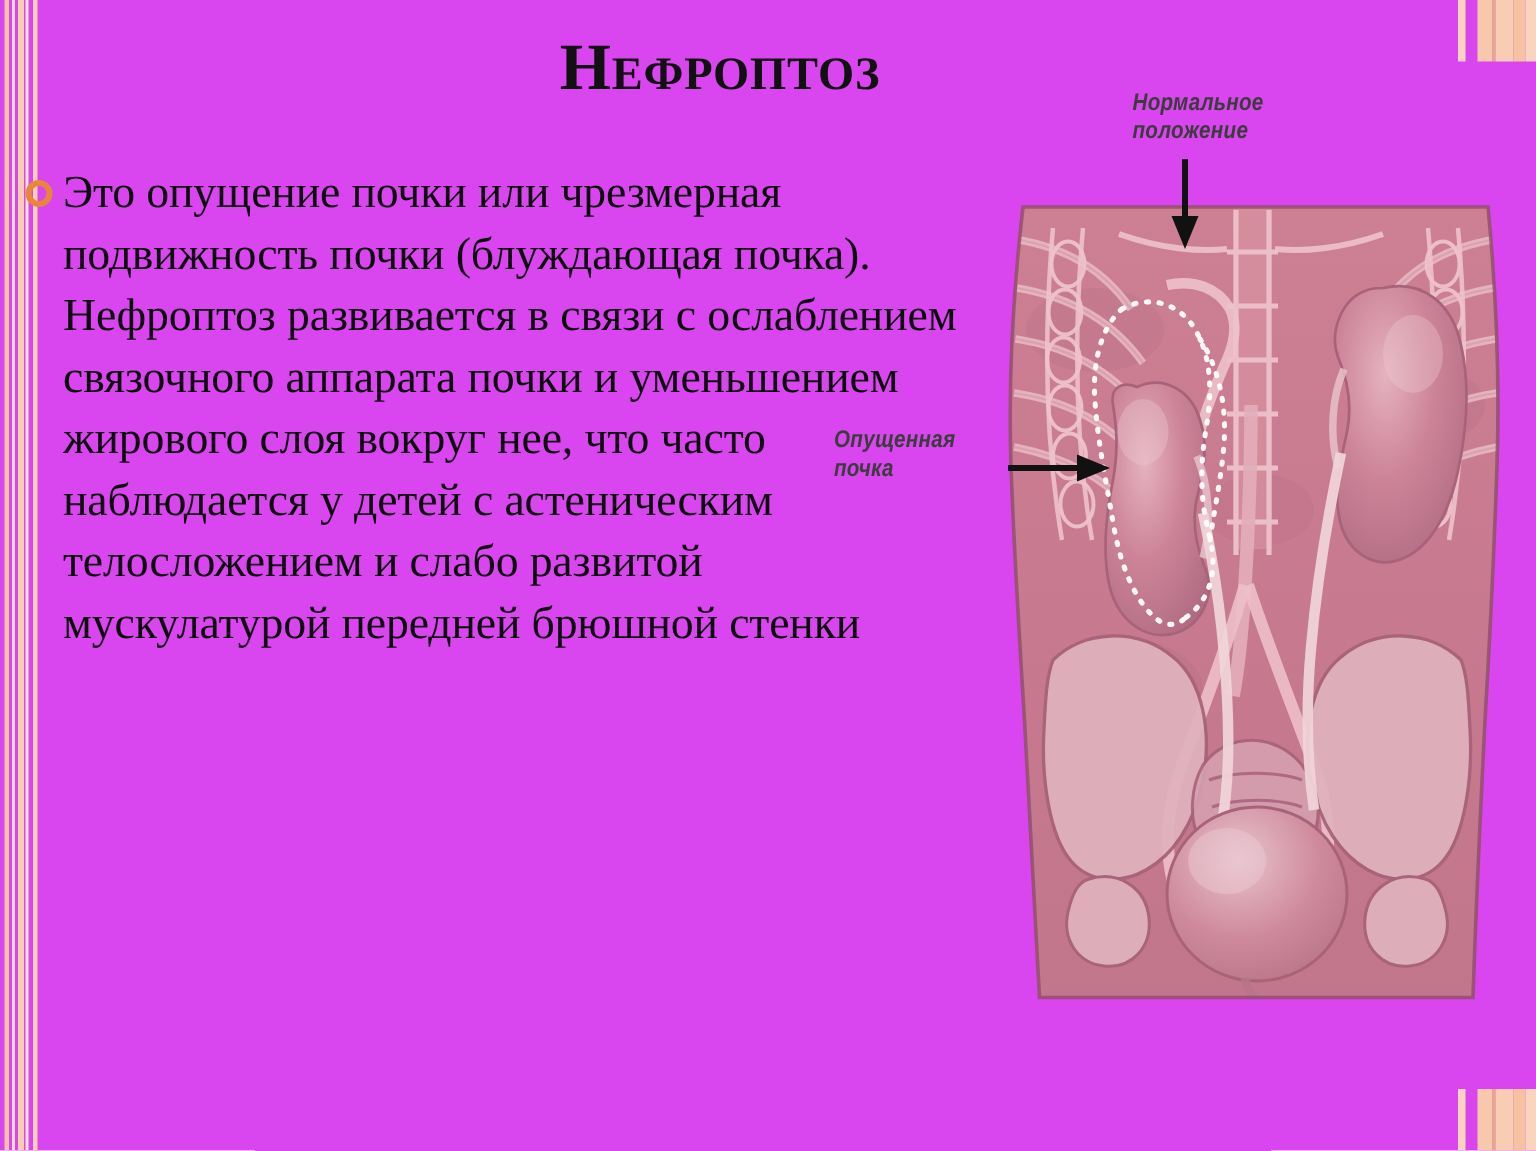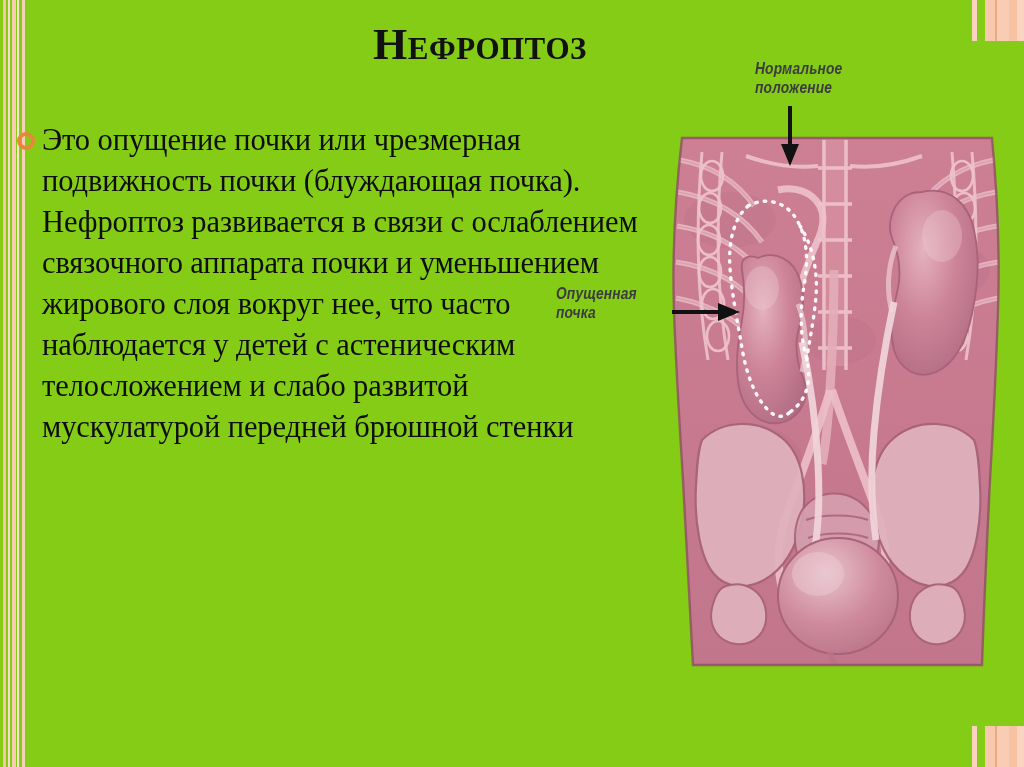--- a/index.html
+++ b/index.html
@@ -5,21 +5,21 @@
 <style>
   html, body {
     margin: 0;
     padding: 0;
     background: #ffffff;
   }
   .slide {
     position: relative;
     width: 1024px;
     height: 767px;
-    background: #84cc16;
+    background: #d946ef;
     overflow: hidden;
     font-family: "Liberation Serif", "DejaVu Serif", serif;
   }
 
   
   .left-stripes {
     position: absolute;
     left: 0; top: 0;
     width: 26px; height: 767px;
   }
@@ -67,21 +67,21 @@
     color: #111111;
     font-variant: small-caps;
     letter-spacing: 0.5px;
     line-height: 1.05;
   }
 
   
   .body-block {
     position: absolute;
     left: 12px;
-    top: 120px;
+    top: 108px;
     width: 636px;
   }
   .bullet-row {
     display: flex;
     align-items: flex-start;
   }
   .bullet-mark {
     flex: 0 0 auto;
     width: 18px;
     height: 18px;

